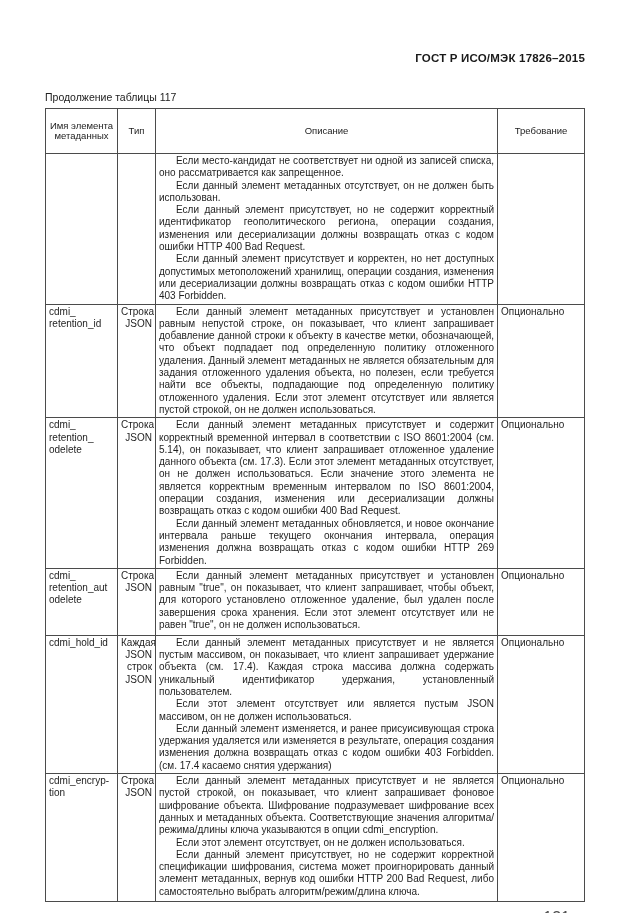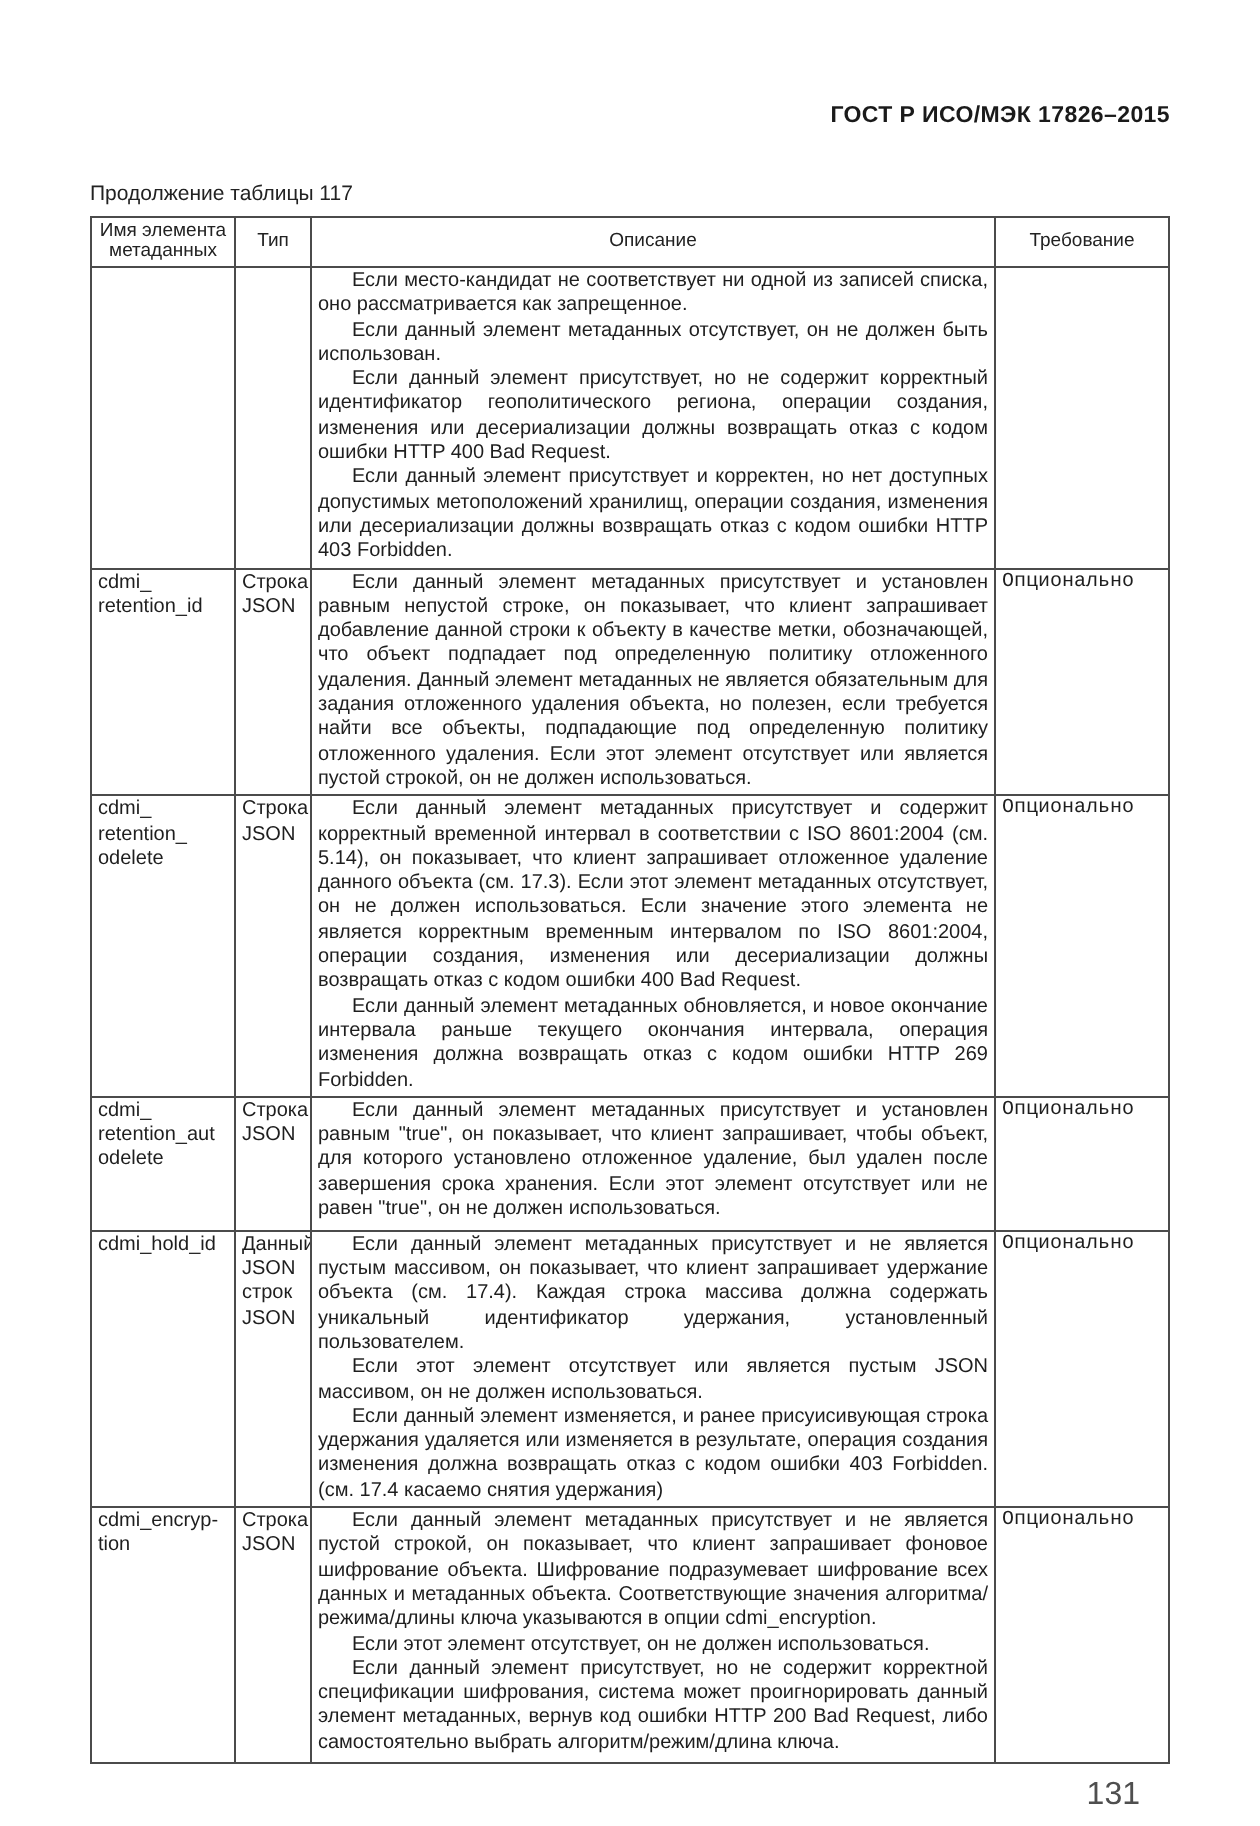--- a/index.html
+++ b/index.html
@@ -42,39 +42,39 @@
     line-height: 12.3px;
     padding: 1px 3px;
     overflow: hidden;
   }
   table.doc-table th {
     font-weight: normal;
     font-size: 9.5px;
     line-height: 10.5px;
     text-align: center;
     vertical-align: middle;
-    padding: 0 2px;
+    padding: 10px 2px;
     height: 24px;
     color: #222;
   }
   col.c-name  { width: 72px; }
   col.c-type  { width: 38px; }
   col.c-desc  { width: 342px; }
   col.c-req   { width: 87px; }
 
   td.cell-name { padding-top: 2px; word-break: break-all; }
   td.cell-name div { white-space: nowrap; }
-  td.cell-type { text-align: left; padding-top: 2px; }
+  td.cell-type { text-align: right; padding-top: 2px; }
   td.cell-type div { white-space: nowrap; }
   td.cell-desc p {
     margin: 0;
     text-indent: 17px;
     text-align: justify;
   }
-  td.cell-req { padding-top: 2px; padding-left: 4px; font-family: Liberation Mono, monospace; }
+  td.cell-req { padding-top: 2px; padding-left: 4px; }
 
   tbody tr:nth-child(1) { height: 145px; }
   tbody tr:nth-child(2) { height: 110px; }
   tbody tr:nth-child(3) { height: 134px; }
   tbody tr:nth-child(4) { height: 67px;  }
   tbody tr:nth-child(5) { height: 115px; }
   tbody tr:nth-child(6) { height: 128px; margin-top: 21px; }
 
   .page-number {
     margin: 7px 60px 0 0;
@@ -159,21 +159,21 @@
       <td class="cell-desc">
           <p>Если данный элемент метаданных присутствует и установлен равным "true", он показывает, что клиент запрашивает, чтобы объект, для которого установлено отложенное удаление, был удален после завершения срока хранения. Если этот элемент отсутствует или не равен "true", он не должен использоваться.</p>
         </td>
       <td class="cell-req">Опционально</td>
     </tr>
     <tr>
       <td class="cell-name">
           <div>cdmi_hold_id</div>
         </td>
       <td class="cell-type">
-          <div>Данный</div>
+          <div>Каждая</div>
           <div>JSON</div>
           <div>строк</div>
           <div>JSON</div>
         </td>
       <td class="cell-desc">
           <p>Если данный элемент метаданных присутствует и не является пустым массивом, он показывает, что клиент запрашивает удержание объекта (см. 17.4). Каждая строка массива должна содержать уникальный идентификатор удержания, установленный пользователем.</p>
           <p>Если этот элемент отсутствует или является пустым JSON массивом, он не должен использоваться.</p>
           <p>Если данный элемент изменяется, и ранее присуисивующая строка удержания удаляется или изменяется в результате, операция создания изменения должна возвращать отказ с кодом ошибки 403 Forbidden. (см. 17.4 касаемо снятия удержания)</p>
         </td>
       <td class="cell-req">Опционально</td>

